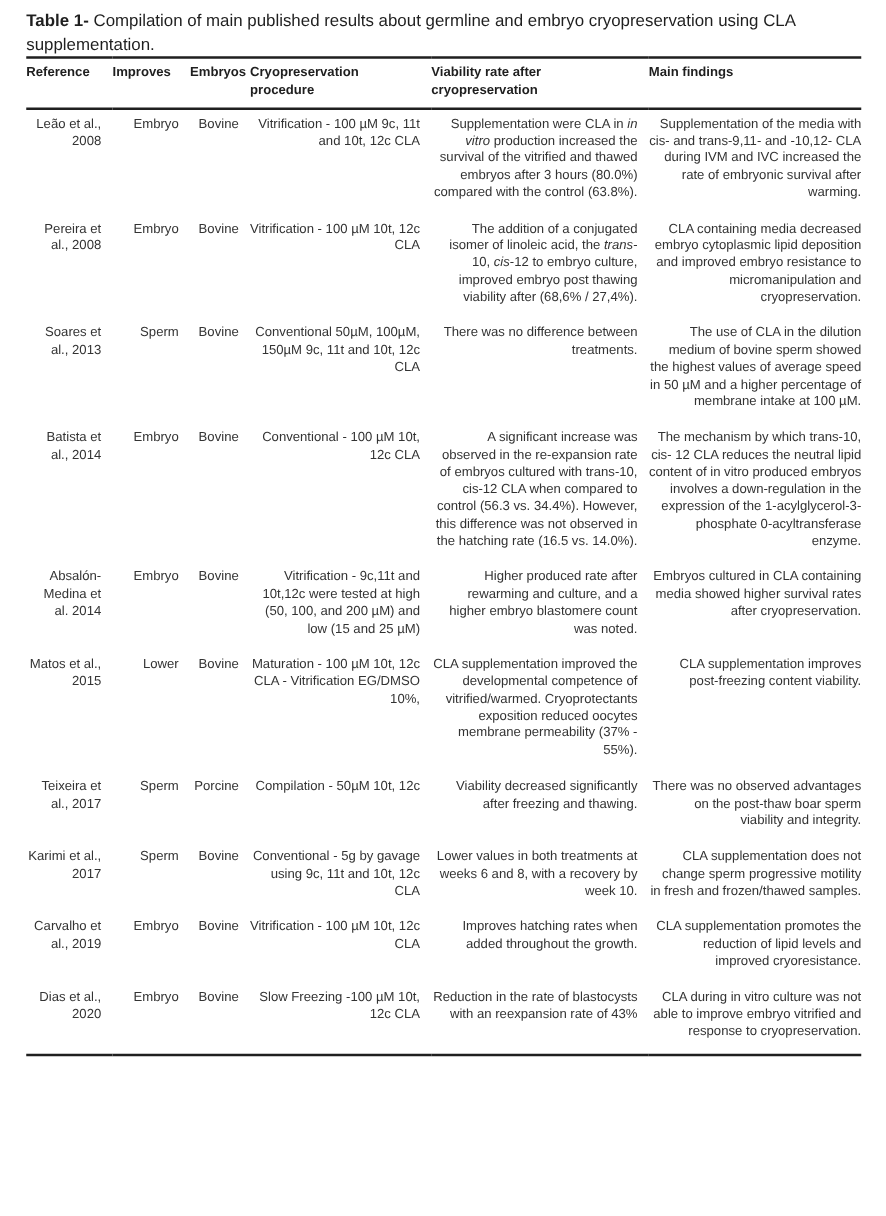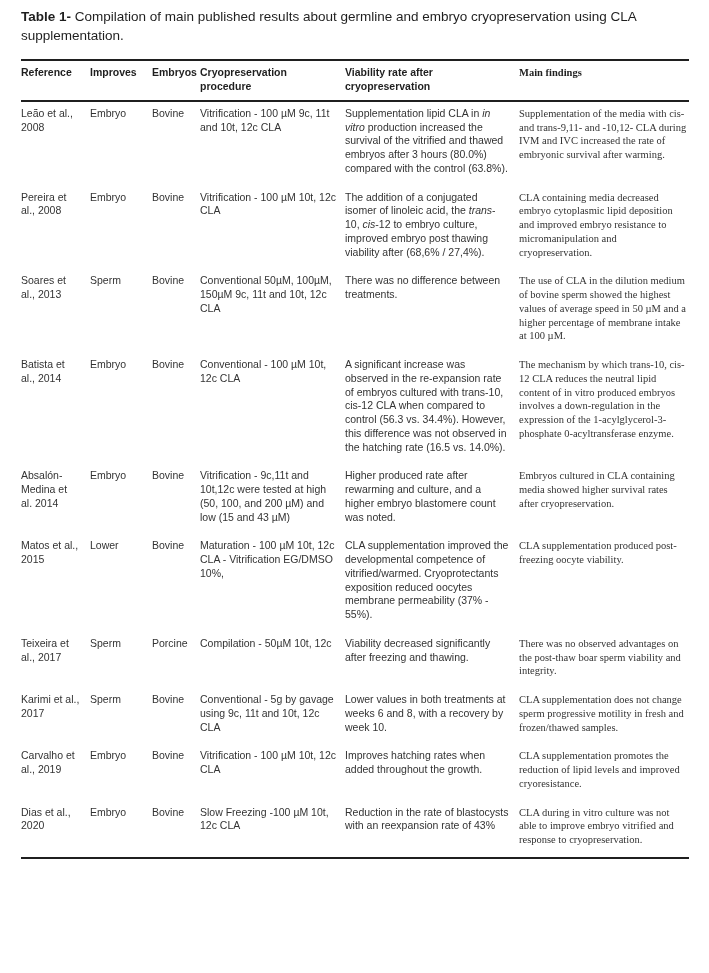--- a/index.html
+++ b/index.html
@@ -14,21 +14,21 @@
     height: 973px;
     box-sizing: border-box;
     padding: 7px 20px 0 21px;
     background: #ffffff;
     overflow: hidden;
   }
   .title {
     font-size: 13.5px;
     line-height: 1.42;
     color: #1f1f1f;
-    margin-bottom: 14px;
+    margin-bottom: 0;
   }
   .title .bold { font-weight: bold; }
   table {
     width: 668px;
     table-layout: fixed;
     border-collapse: collapse;
     font-size: 10.5px;
     line-height: 1.31;
     border-top: 2px solid #1f1f1f;
     border-bottom: 2px solid #1f1f1f;
@@ -40,22 +40,23 @@
     font-size: 10.5px;
     padding: 5px 8px 6px 0;
     border-bottom: 2px solid #1f1f1f;
     color: #1f1f1f;
     margin-top: 29px;
   }
   tbody td {
     vertical-align: top;
     padding: 5px 9px 10px 0;
     color: #333333;
+    text-align: right;
   }
-  td.last, th.last { padding-right: 0; font-family: Liberation Serif, serif; }
+  td.last, th.last { padding-right: 0; }
   .it { font-style: italic; }
 </style>
 </head>
 <body>
 
 <div class="page">
   <div class="title">
     <span class="bold">Table 1-</span><span> Compilation of main published results about germline and embryo cryopreservation using CLA supplementation.</span>
   </div>
 
@@ -77,21 +78,21 @@
         <th>Viability rate after cryopreservation</th>
         <th class="last">Main findings</th>
       </tr>
     </thead>
     <tbody id="table-body">
         <tr>
           <td>Leão et al., 2008</td>
           <td>Embryo</td>
           <td>Bovine</td>
           <td>Vitrification - 100 µM 9c, 11t and 10t, 12c CLA</td>
-          <td><span>Supplementation lipid CLA in </span><span class="it">in vitro</span><span> production increased the survival of the vitrified and thawed embryos after 3 hours (80.0%) compared with the control (63.8%).</span></td>
+          <td><span>Supplementation were CLA in </span><span class="it">in vitro</span><span> production increased the survival of the vitrified and thawed embryos after 3 hours (80.0%) compared with the control (63.8%).</span></td>
           <td class="last">Supplementation of the media with cis- and trans-9,11- and -10,12- CLA during IVM and IVC increased the rate of embryonic survival after warming.</td>
         </tr>
         <tr>
           <td>Pereira et al., 2008</td>
           <td>Embryo</td>
           <td>Bovine</td>
           <td>Vitrification - 100 µM 10t, 12c CLA</td>
           <td><span>The addition of a conjugated isomer of linoleic acid, the </span><span class="it">trans</span><span>-10, </span><span class="it">cis</span><span>-12  to embryo culture, improved embryo post thawing viability after (68,6% / 27,4%).</span></td>
           <td class="last">CLA containing media decreased embryo cytoplasmic lipid deposition and improved embryo resistance to micromanipulation and cryopreservation.</td>
         </tr>
@@ -108,31 +109,31 @@
           <td>Embryo</td>
           <td>Bovine</td>
           <td>Conventional - 100 µM 10t, 12c CLA</td>
           <td>A significant increase was observed in the re-expansion rate of embryos cultured with trans-10, cis-12 CLA when compared to control (56.3 vs. 34.4%). However, this difference was not observed in the hatching rate (16.5 vs. 14.0%).</td>
           <td class="last">The mechanism by which trans-10, cis- 12 CLA reduces the neutral lipid content of in vitro produced embryos involves a down-regulation in the expression of the 1-acylglycerol-3-phosphate 0-acyltransferase enzyme.</td>
         </tr>
         <tr>
           <td>Absalón-Medina et al. 2014</td>
           <td>Embryo</td>
           <td>Bovine</td>
-          <td>Vitrification - 9c,11t and 10t,12c were tested at high (50, 100, and 200 µM) and low (15 and 43 µM)</td>
+          <td>Vitrification - 9c,11t and 10t,12c were tested at high (50, 100, and 200 µM) and low (15 and 25 µM)</td>
           <td>Higher produced rate after rewarming and culture, and a higher embryo blastomere count was noted.</td>
           <td class="last">Embryos cultured in CLA containing media showed higher survival rates after cryopreservation.</td>
         </tr>
         <tr>
           <td>Matos et al., 2015</td>
           <td>Lower</td>
           <td>Bovine</td>
           <td>Maturation - 100 µM 10t, 12c CLA - Vitrification EG/DMSO 10%,</td>
           <td>CLA supplementation improved the developmental competence of vitrified/warmed. Cryoprotectants exposition reduced oocytes membrane permeability (37% - 55%).</td>
-          <td class="last">CLA supplementation produced post-freezing oocyte viability.</td>
+          <td class="last">CLA supplementation improves post-freezing content viability.</td>
         </tr>
         <tr>
           <td>Teixeira et al., 2017</td>
           <td>Sperm</td>
           <td>Porcine</td>
           <td>Compilation - 50µM 10t, 12c</td>
           <td>Viability decreased significantly after freezing and thawing.</td>
           <td class="last">There was no observed advantages on the post-thaw boar sperm viability and integrity.</td>
         </tr>
         <tr>

